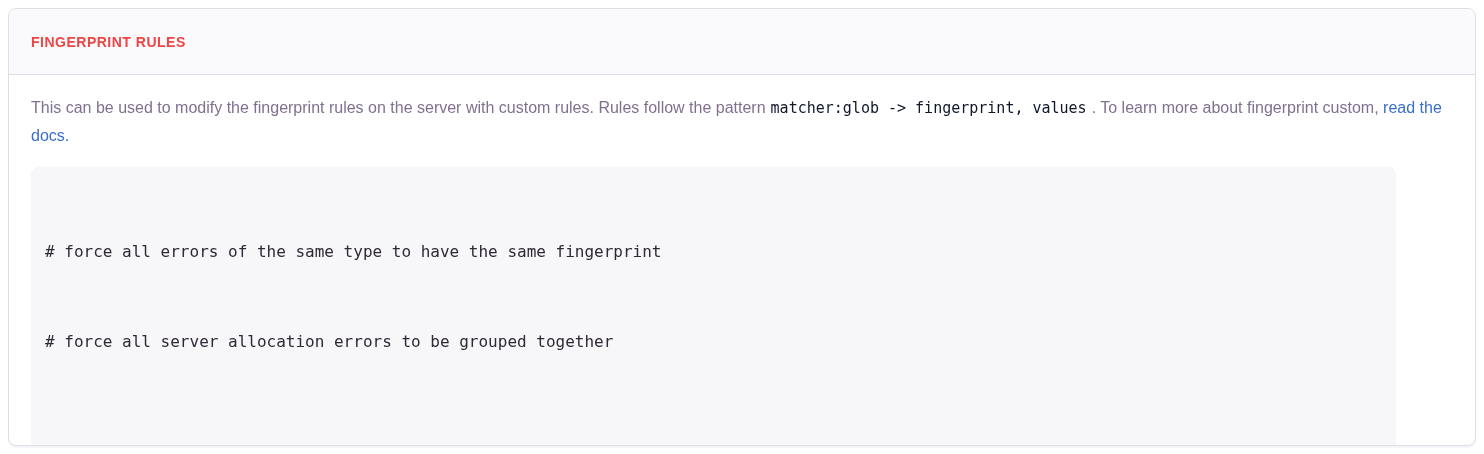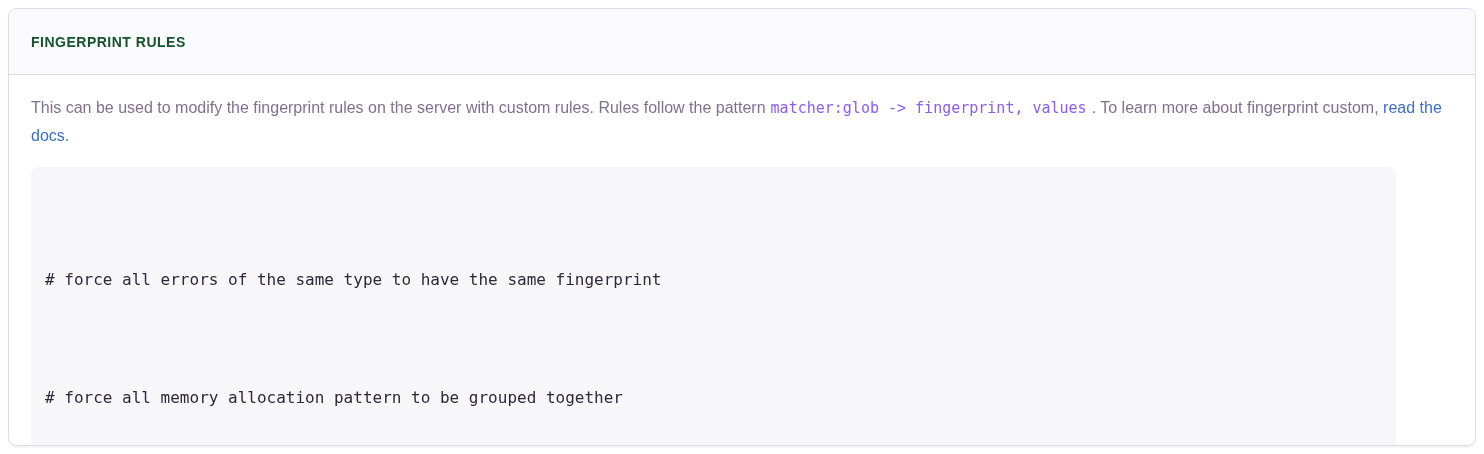--- a/index.html
+++ b/index.html
@@ -27,71 +27,71 @@
     border-bottom: 1px solid #e0dce5;
     height: 66px;
     display: flex;
     align-items: center;
     padding: 0 22px;
   }
   .panel-title {
     font-size: 14px;
     font-weight: 700;
     letter-spacing: 0.5px;
-    color: #14532d;
+    color: #ef4444;
   }
   .panel-body {
     padding: 19px 22px 26px 22px;
   }
   .description {
     font-size: 16px;
     line-height: 28px;
     color: #80708f;
     margin: 0 0 17px 0;
   }
   .inline-code {
     font-family: "DejaVu Sans Mono", "Liberation Mono", monospace;
     font-size: 15px;
-    color: #8b5cf6;
+    color: #0f172a;
     padding: 0 5px;
   }
   .docs-link {
     color: #3b6ecc;
     text-decoration: none;
     cursor: pointer;
   }
   .example-code {
     background: #f7f7f9;
     border-radius: 8px;
     padding: 10px 14px;
     margin: 0 57px 15px 0;
     font-family: "DejaVu Sans Mono", "Liberation Mono", monospace;
     font-size: 16px;
     line-height: 30px;
     color: #2f2936;
     white-space: pre;
     overflow: hidden;
   }
-  .code-line { white-space: pre; margin-top: 28px; }
+  .code-line { white-space: pre; }
 </style>
 </head>
 <body>
 
 <div class="page">
   <section class="panel">
 
     <header class="panel-header">
       <span class="panel-title">FINGERPRINT RULES</span>
     </header>
 
     <div class="panel-body">
 
       <p class="description"><span>This can be used to modify the fingerprint rules on the server with custom rules. Rules follow the pattern</span><span class="inline-code">matcher:glob -&gt; fingerprint, values</span><span>. To learn more about fingerprint custom, </span><a class="docs-link">read the docs.</a></p>
 
       <div class="example-code">
         <div class="code-line"># force all errors of the same type to have the same fingerprint</div>
-        <div class="code-line"># force all memory allocation pattern to be grouped together</div>
+        <div class="code-line"># force all server allocation errors to be grouped together</div>
         
       </div>
 
     </div>
   </section>
 </div>
 
 </body></html>

